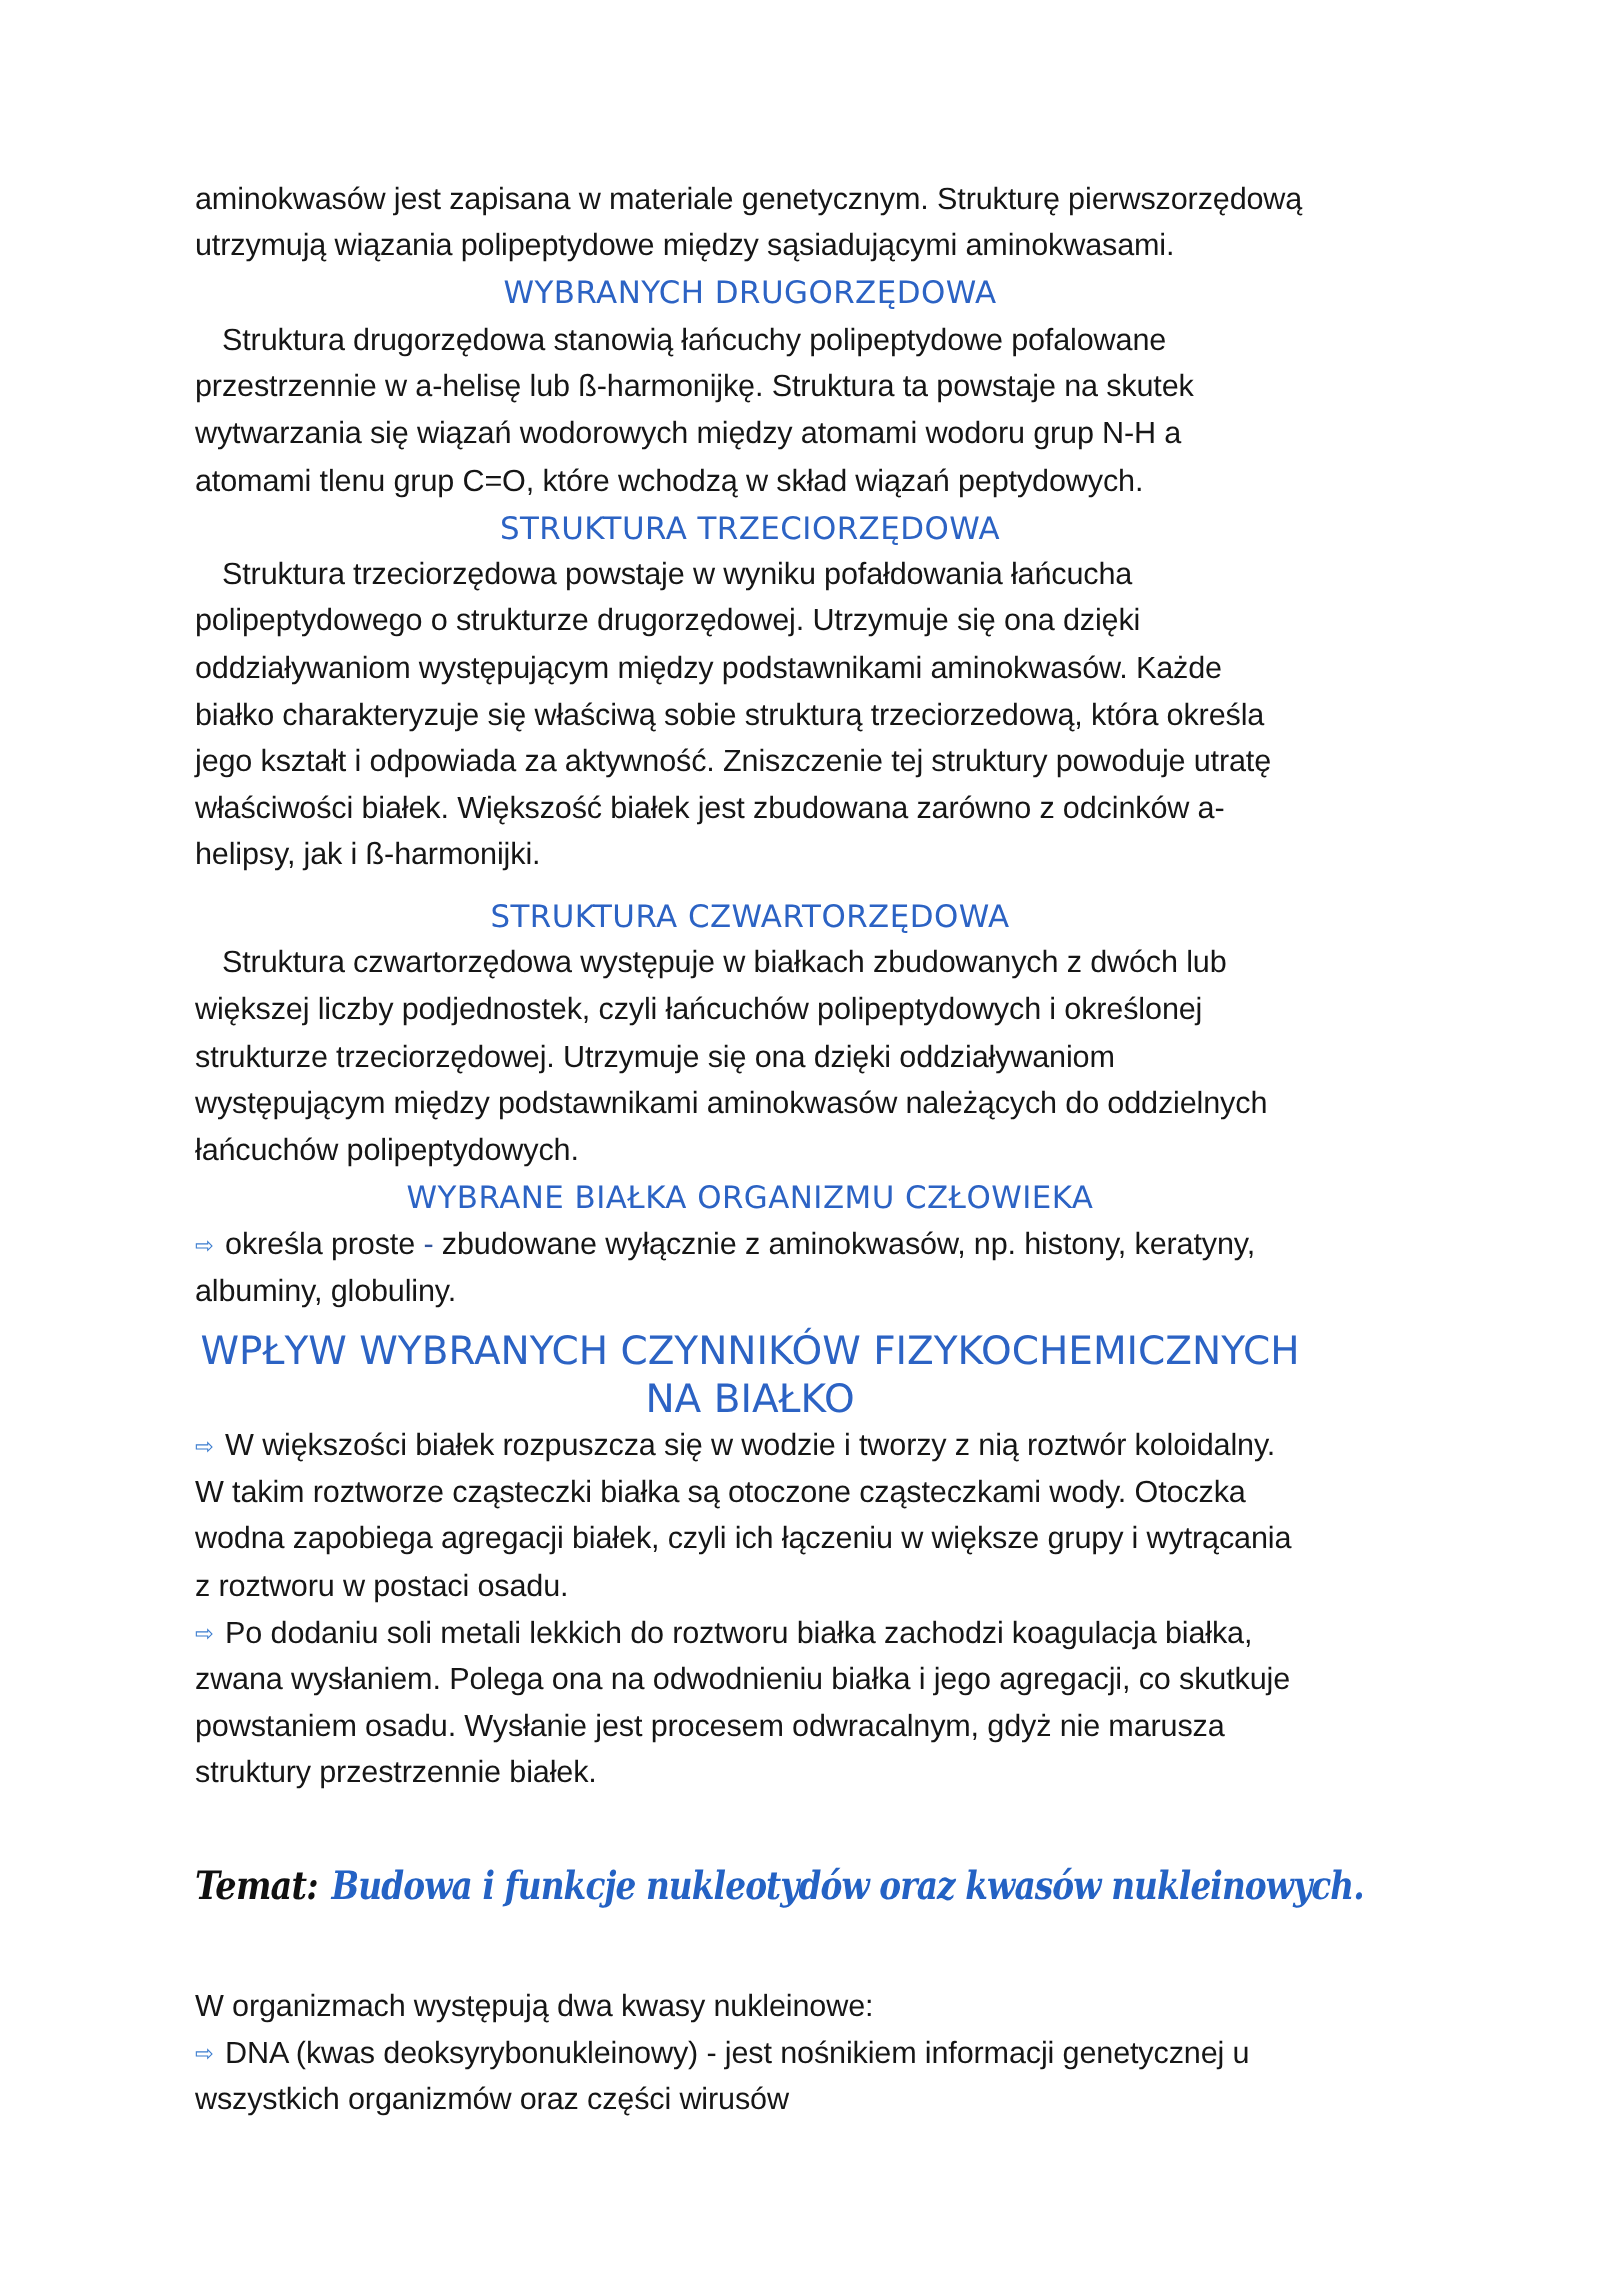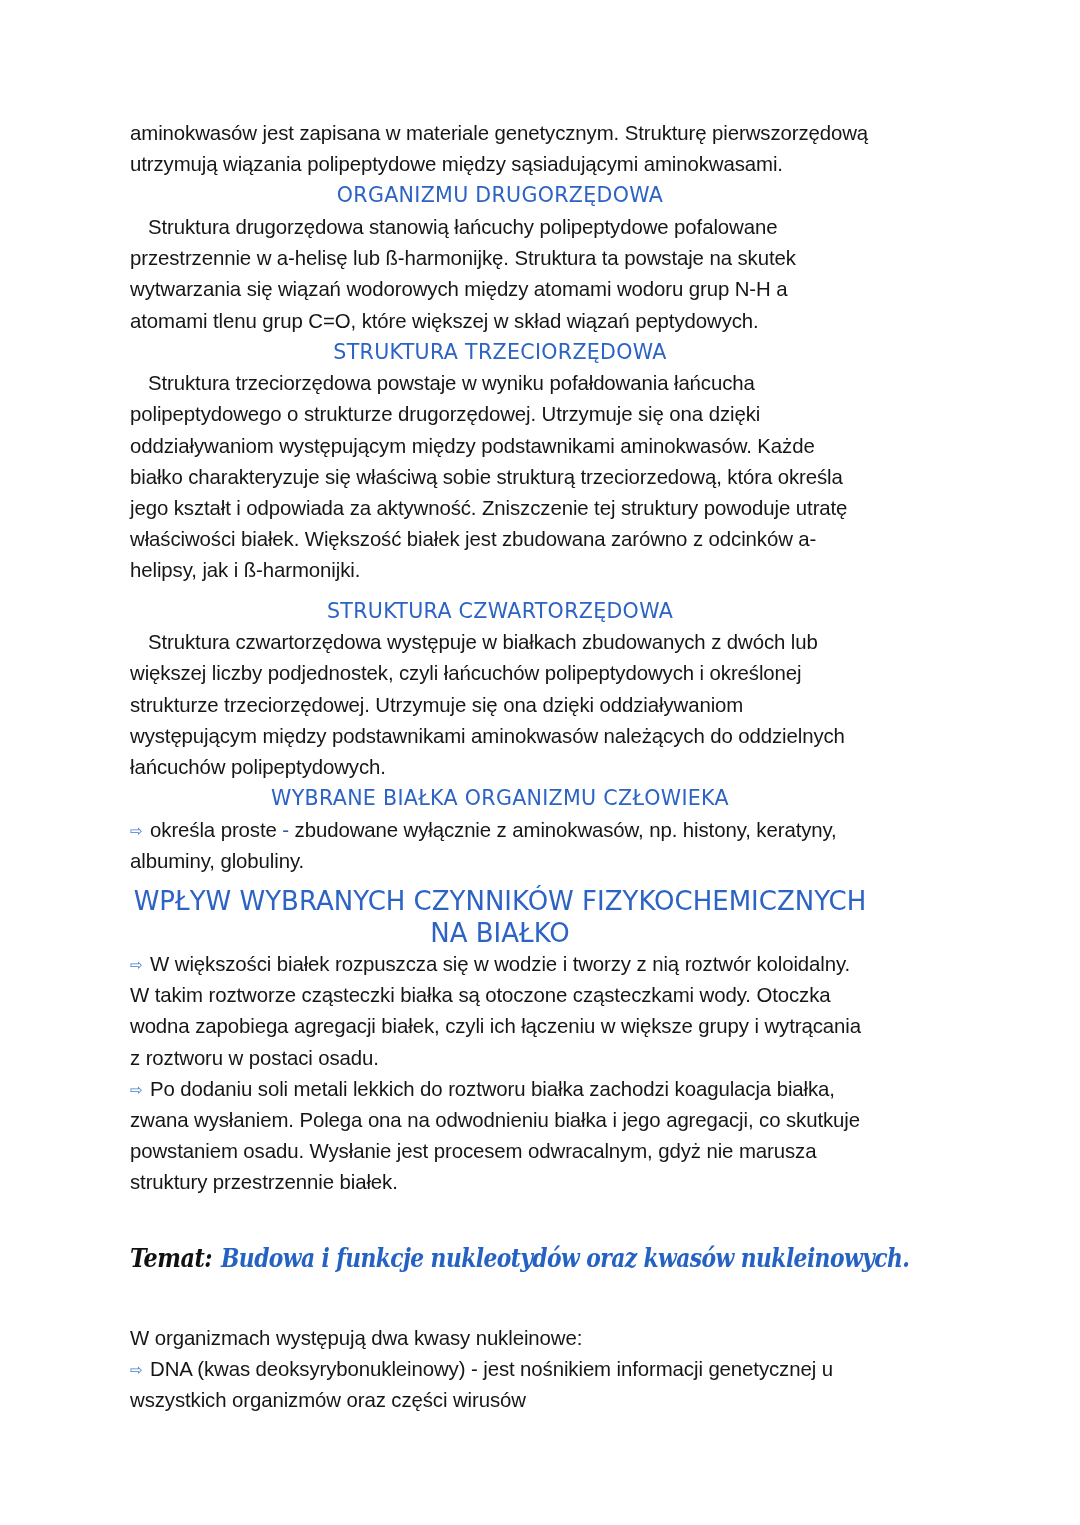--- a/index.html
+++ b/index.html
@@ -98,23 +98,23 @@
   .spacer-lg { height: 44px; }
   .spacer-xl { height: 50px; }
 </style>
 </head>
 <body>
 
 <div class="page">
 
   <p class="body-text para">aminokwasów jest zapisana w materiale genetycznym. Strukturę pierwszorzędową utrzymują wiązania polipeptydowe między sąsiadującymi aminokwasami.</p>
 
-  <h2 class="heading">ORGANIZMU DRUGORZĘDOWA</h2>
+  <h2 class="heading">WYBRANYCH DRUGORZĘDOWA</h2>
 
-  <p class="body-text para indented">Struktura drugorzędowa stanowią łańcuchy polipeptydowe pofalowane przestrzennie w a-helisę lub ß-harmonijkę. Struktura ta powstaje na skutek wytwarzania się wiązań wodorowych między atomami wodoru grup N-H a atomami tlenu grup C=O, które większej w skład wiązań peptydowych.</p>
+  <p class="body-text para indented">Struktura drugorzędowa stanowią łańcuchy polipeptydowe pofalowane przestrzennie w a-helisę lub ß-harmonijkę. Struktura ta powstaje na skutek wytwarzania się wiązań wodorowych między atomami wodoru grup N-H a atomami tlenu grup C=O, które wchodzą w skład wiązań peptydowych.</p>
 
   <h2 class="heading">STRUKTURA TRZECIORZĘDOWA</h2>
 
   <p class="body-text para indented">Struktura trzeciorzędowa powstaje w wyniku pofałdowania łańcucha polipeptydowego o strukturze drugorzędowej. Utrzymuje się ona dzięki oddziaływaniom występującym między podstawnikami aminokwasów. Każde białko charakteryzuje się właściwą sobie strukturą trzeciorzedową, która określa jego kształt i odpowiada za aktywność. Zniszczenie tej struktury powoduje utratę właściwości białek. Większość białek jest zbudowana zarówno z odcinków a-helipsy, jak i ß-harmonijki.</p>
 
   <div class="spacer-sm"></div>
 
   <h2 class="heading">STRUKTURA CZWARTORZĘDOWA</h2>
 
   <p class="body-text para indented">Struktura czwartorzędowa występuje w białkach zbudowanych z dwóch lub większej liczby podjednostek, czyli łańcuchów polipeptydowych i określonej strukturze trzeciorzędowej. Utrzymuje się ona dzięki oddziaływaniom występującym między podstawnikami aminokwasów należących do oddzielnych łańcuchów polipeptydowych.</p>

